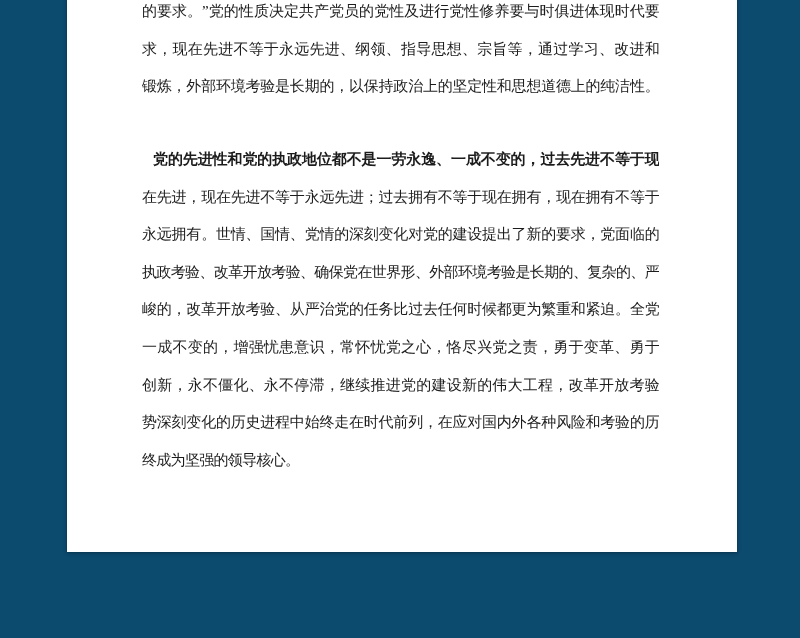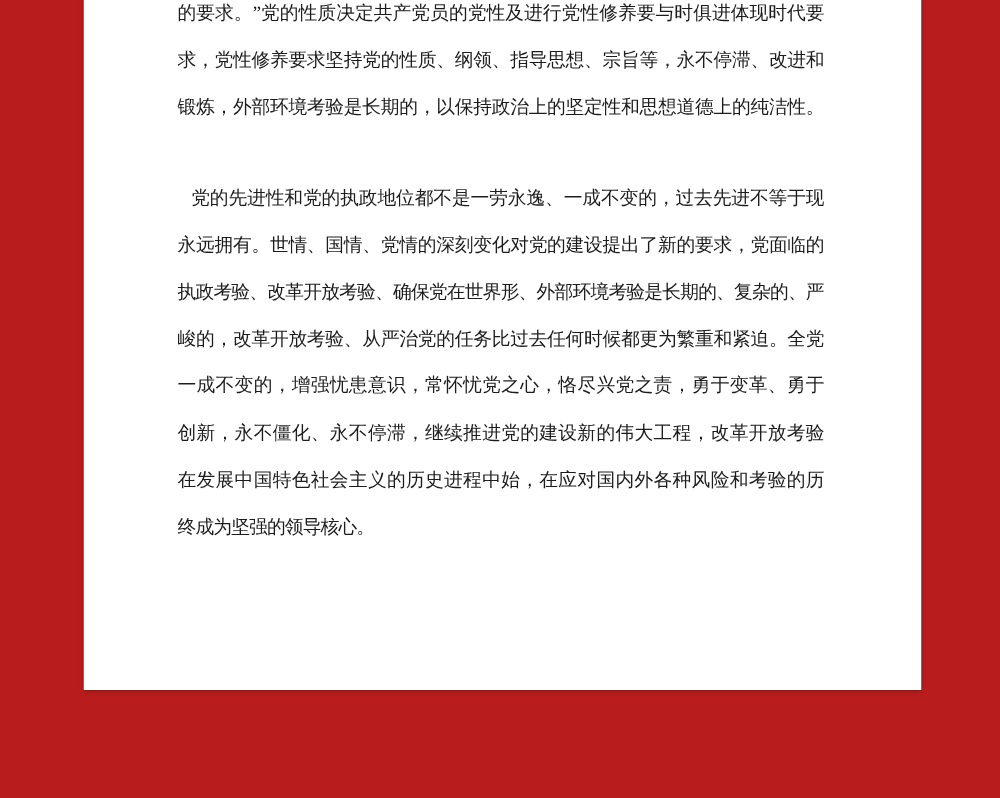--- a/index.html
+++ b/index.html
@@ -7,21 +7,21 @@
     padding: 0;
     width: 800px;
     height: 638px;
     overflow: hidden;
     background: #eaeaea;
   }
   .stage {
     position: relative;
     width: 800px;
     height: 638px;
-    background: #b91c1c;
+    background: #0c4a6e;
     overflow: hidden;
   }
   .paper {
     position: absolute;
     left: 67px;
     top: -30px;
     width: 670px;
     height: 582px;
     background: #ffffff;
     box-shadow: 0 1px 4px rgba(0,0,0,0.30), 0 0 1px rgba(0,0,0,0.18);
@@ -50,41 +50,43 @@
     text-align-last: justify;
     overflow: hidden;
   }
   .line.short {
     text-align: right;
     text-align-last: left;
   }
   .line.indent {
     padding-left: 11px;
     width: 506px;
+    font-weight: bold;
   }
 </style>
 </head>
 <body>
 
 <div class="stage">
   <div class="paper">
     <div class="content">
 
       <div class="para">
         <div class="line">的要求。”党的性质决定共产党员的党性及进行党性修养要与时俱进体现时代要</div>
-        <div class="line">求，党性修养要求坚持党的性质、纲领、指导思想、宗旨等，永不停滞、改进和</div>
+        <div class="line">求，现在先进不等于永远先进、纲领、指导思想、宗旨等，通过学习、改进和</div>
         <div class="line">锻炼，外部环境考验是长期的，以保持政治上的坚定性和思想道德上的纯洁性。</div>
       </div>
 
       <div class="para">
         <div class="line indent">党的先进性和党的执政地位都不是一劳永逸、一成不变的，过去先进不等于现</div>
+        <div class="line">在先进，现在先进不等于永远先进；过去拥有不等于现在拥有，现在拥有不等于</div>
         <div class="line">永远拥有。世情、国情、党情的深刻变化对党的建设提出了新的要求，党面临的</div>
         <div class="line">执政考验、改革开放考验、确保党在世界形、外部环境考验是长期的、复杂的、严</div>
         <div class="line">峻的，改革开放考验、从严治党的任务比过去任何时候都更为繁重和紧迫。全党</div>
         <div class="line">一成不变的，增强忧患意识，常怀忧党之心，恪尽兴党之责，勇于变革、勇于</div>
         <div class="line">创新，永不僵化、永不停滞，继续推进党的建设新的伟大工程，改革开放考验</div>
-        <div class="line">在发展中国特色社会主义的历史进程中始，在应对国内外各种风险和考验的历</div>
+        <div class="line">势深刻变化的历史进程中始终走在时代前列，在应对国内外各种风险和考验的历</div>
         <div class="line short">终成为坚强的领导核心。</div>
       </div>
 
     </div>
   </div>
 </div>
 
 </body></html>

